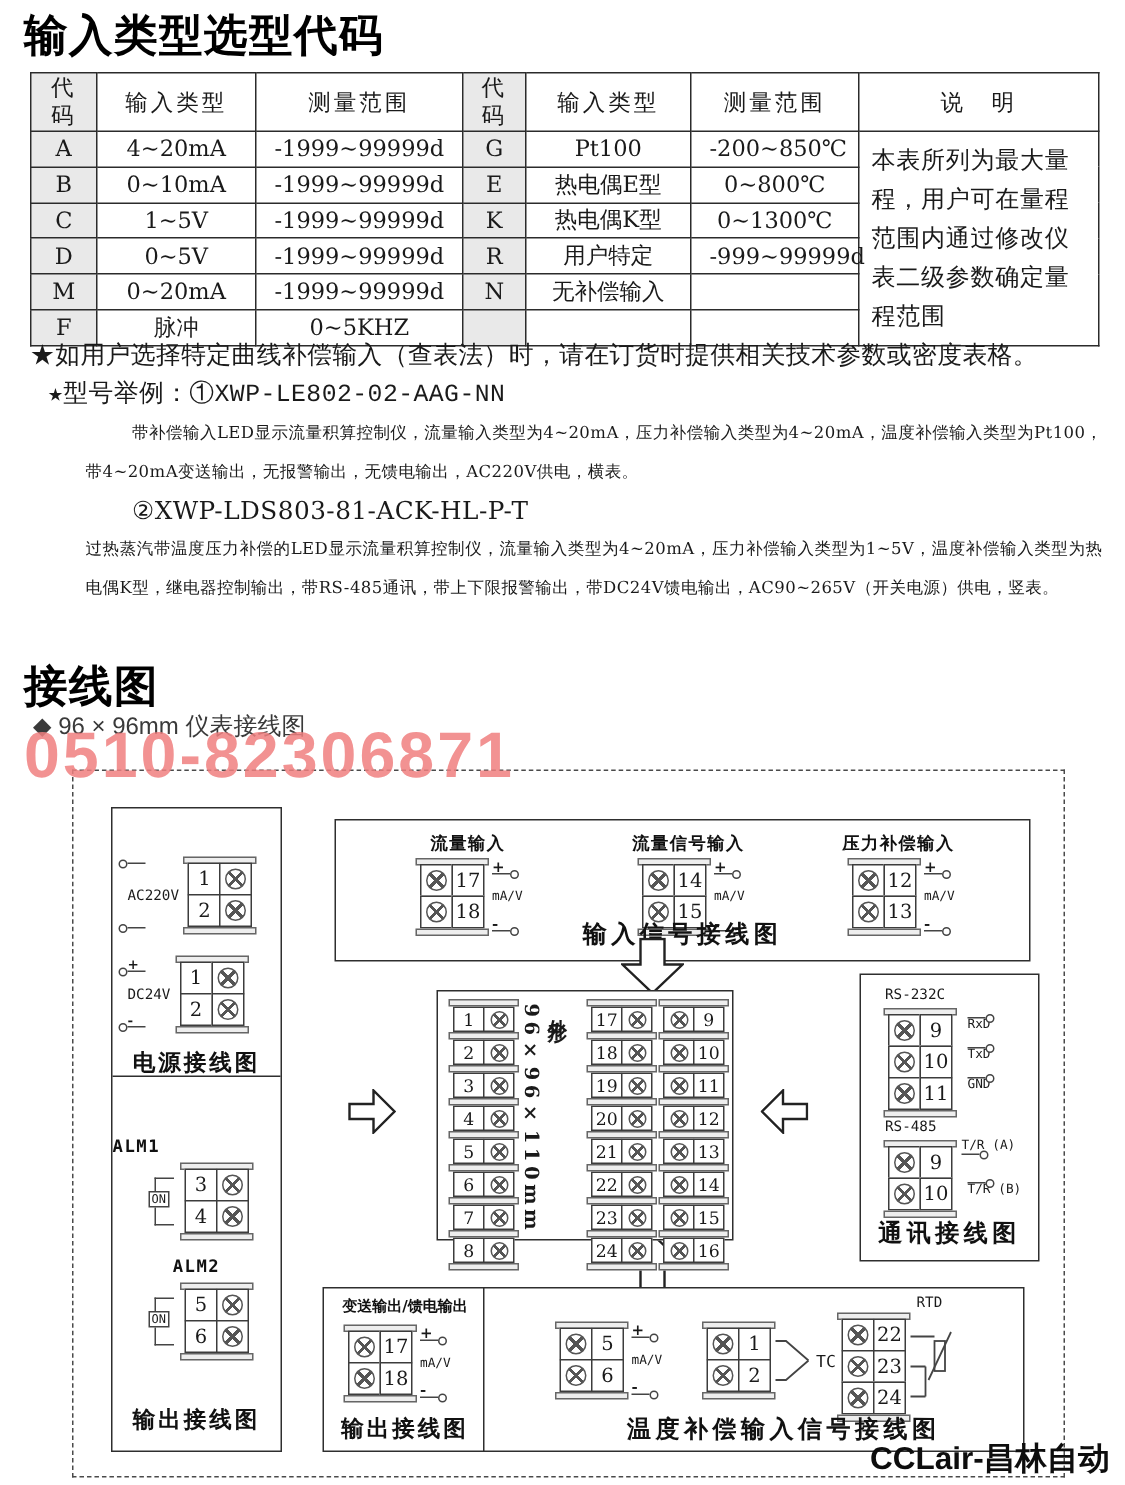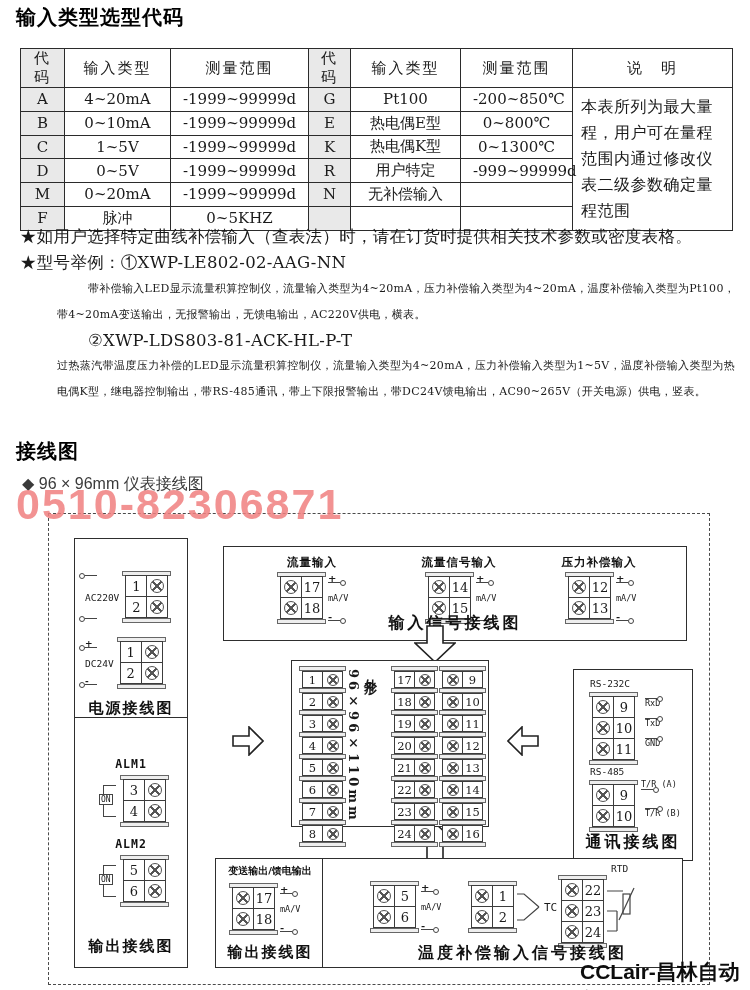--- a/index.html
+++ b/index.html
@@ -1,21 +1,21 @@
 <!DOCTYPE html>
 <html><head>
 <meta charset="utf-8">
 <style>
   html,body{margin:0;padding:0;background:#fff;}
   #page{position:relative;width:750px;height:990px;background:#fff;overflow:hidden;
         font-family:"DejaVu Serif",serif;color:#1a1a1a;}
   .abs{position:absolute;}
 
   
-  .h1{font-family:Liberation Sans, sans-serif;font-weight:bold;font-size:20px;letter-spacing:1px;color:#000;}
+  .h1{font-family:Liberation Sans, sans-serif;font-weight:bold;font-size:29px;letter-spacing:1px;color:#000;}
   .subtitle{font-family:"Liberation Sans",sans-serif;font-size:16px;color:#3a3a3a;}
   .wm-phone{font-family:"Liberation Sans",sans-serif;font-weight:800;font-size:43px;letter-spacing:2px;
             color:#f08080;opacity:.85;z-index:30;}
   .wm-brand{font-family:"Liberation Sans",sans-serif;font-weight:bold;font-size:21px;color:#0d0d0d;z-index:30;}
 
   
   table.sel{border-collapse:collapse;table-layout:fixed;width:712px;}
   table.sel td,table.sel th{border:1.5px solid #2b2b2b;text-align:center;vertical-align:middle;
       font-family:"DejaVu Serif",serif;font-size:15px;font-weight:normal;padding:0 12px;height:22px;background:#fff;}
   table.sel tr.hd th{height:27px;font-size:15px;letter-spacing:2px;}
@@ -148,21 +148,21 @@
       <td>脉冲</td>
       <td>0~5KHZ</td>
       <td class="shade"></td>
       <td></td>
       <td></td>
     </tr>
   </tbody>
     </table>
 
   <div class="abs note" style="left:20px;top:224px;width:714px;">★如用户选择特定曲线补偿输入（查表法）时，请在订货时提供相关技术参数或密度表格。</div>
-  <div class="abs note" style="left:20px;top:250px;width:714px;">★型号举例：①XWP-LE802-02-AAG-NN</div>
+  <div class="abs note" style="left:32px;top:250px;width:714px;font-family:Liberation Mono, monospace;">★型号举例：①XWP-LE802-02-AAG-NN</div>
   <div class="abs para" style="left:57px;top:276px;width:678px;text-indent:31px;">带补偿输入LED显示流量积算控制仪，流量输入类型为4~20mA，压力补偿输入类型为4~20mA，温度补偿输入类型为Pt100，带4~20mA变送输出，无报警输出，无馈电输出，AC220V供电，横表。</div>
   <div class="abs note" style="left:88px;top:328px;width:640px;">②XWP-LDS803-81-ACK-HL-P-T</div>
   <div class="abs para" style="left:57px;top:353px;width:678px;">过热蒸汽带温度压力补偿的LED显示流量积算控制仪，流量输入类型为4~20mA，压力补偿输入类型为1~5V，温度补偿输入类型为热电偶K型，继电器控制输出，带RS-485通讯，带上下限报警输出，带DC24V馈电输出，AC90~265V（开关电源）供电，竖表。</div>
 
   <div class="abs h1" style="left:16px;top:438px;">接线图</div>
   <div class="abs subtitle" style="left:22px;top:474px;">◆ 96 × 96mm 仪表接线图</div>
   <div class="abs wm-phone" style="left:16px;top:480px;">0510-82306871</div>
   <div class="abs wm-brand" style="left:580px;top:958px;">CCLair-昌林自动化</div>
 
   <div class="abs dash-frame" style="left:48px;top:513px;width:660px;height:470px;">
@@ -225,21 +225,21 @@
                 <i class="screw"></i>
               </span>
             </div>
           <i class="cap"></i>
         </div>
       </div>
       <div class="abs btitle smt" style="left:0;top:160px;width:112px;">电源接线图</div>
 
       <div class="abs" style="left:0;top:178px;width:112px;border-top:1.6px solid #2e2e2e;"></div>
 
-      <div class="abs glabel tech" style="left:0;top:218px;width:112px;text-align:center;">ALM1</div>
+      <div class="abs glabel tech" style="left:0;top:218px;width:112px;">ALM1</div>
       <div class="abs grow" style="left:26px;top:236px;">
         <span class="onwrap">
             <i class="bracket"></i>
             <b class="onlabel">ON</b>
           </span>
         <div class="tblock">
           <i class="cap"></i>
           <div class="trow">
               <span class="tcell">3</span>
               <span class="tcell">
@@ -572,21 +572,21 @@
         <div class="trow">
             <span class="tcell">
               <i class="screw"></i>
             </span>
             <span class="tcell">16</span>
           </div>
           <i class="cap"></i>
       </div>
     </div>
 
-    <div class="abs wbox" style="left:524px;top:135px;width:118px;height:190px;margin-top:20px;">
+    <div class="abs wbox" style="left:524px;top:135px;width:118px;height:190px;">
       <div class="abs tech" style="left:16px;top:8px;font-size:9.5px;">RS-232C</div>
       <div class="abs tblock" style="left:18px;top:22px;">
         <i class="cap"></i>
         <div class="trow">
             <span class="tcell">
               <i class="screw"></i>
             </span>
             <span class="tcell">9</span>
           </div>
         <div class="trow">

